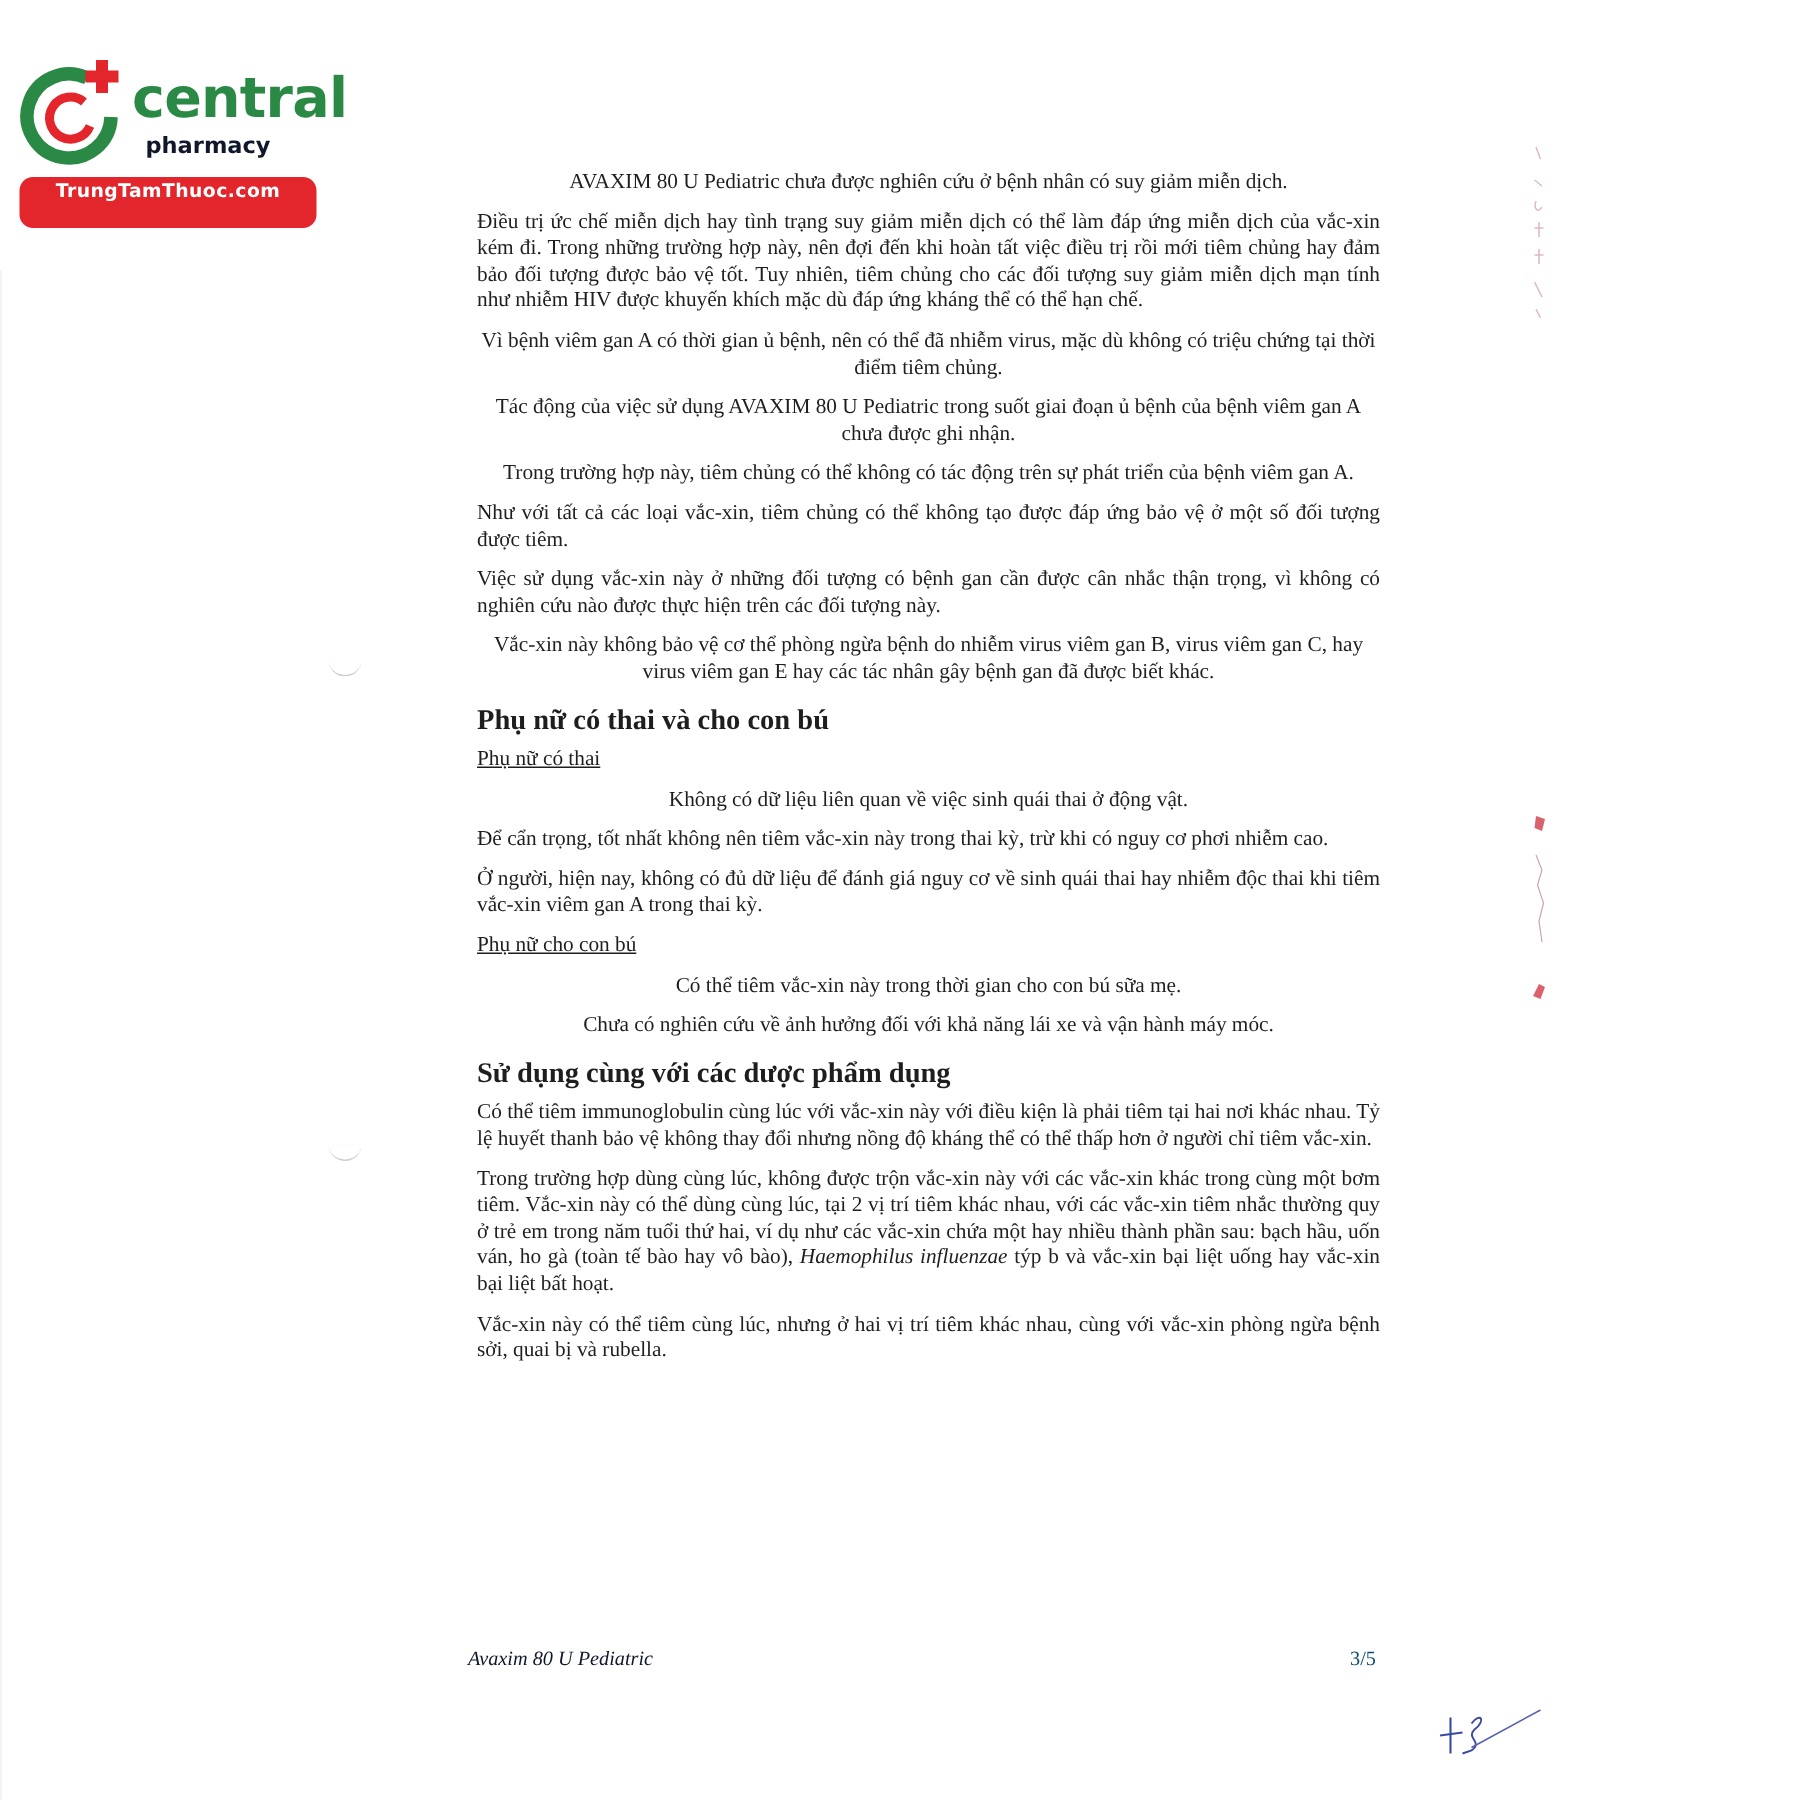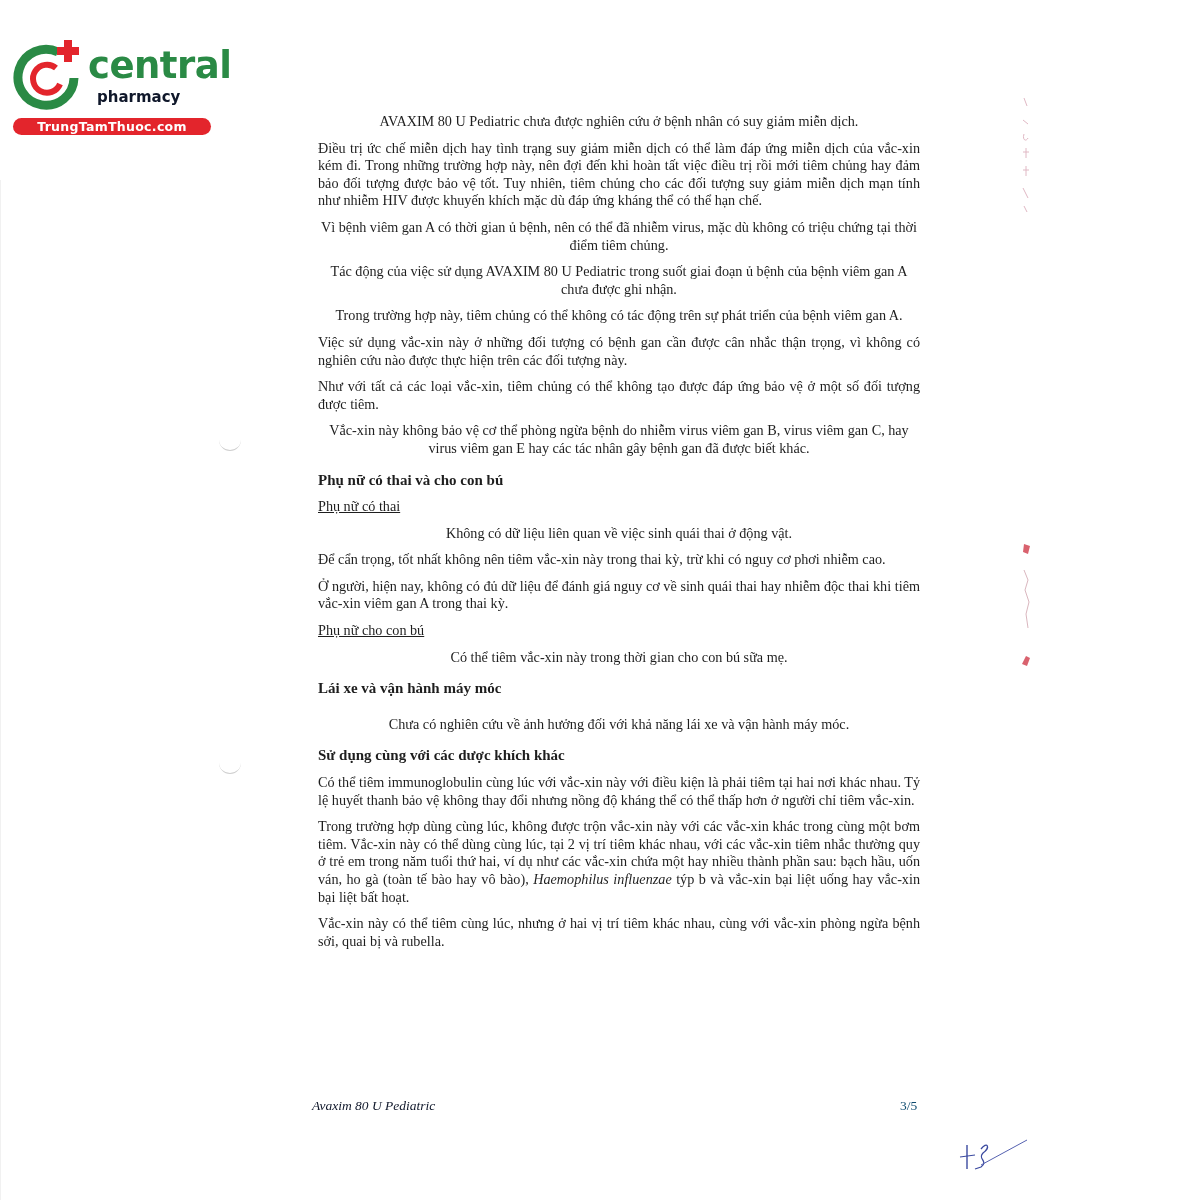--- a/index.html
+++ b/index.html
@@ -49,21 +49,21 @@
       font-weight: bold;
       font-size: 15px;
       color: #0f172a;
       line-height: 18px;
     }
     .logo-banner {
       position: absolute;
       left: 5px;
       top: 84px;
       width: 198px;
-      height: 17px;
+      height: 34px;
       background: #e3252c;
       border-radius: 9px;
       color: #ffffff;
       font-family: "DejaVu Sans", "Liberation Sans", sans-serif;
       font-weight: bold;
       font-size: 12.5px;
       line-height: 17px;
       text-align: center;
       letter-spacing: 0.3px;
     }
@@ -77,21 +77,21 @@
       font-size: 14.2px;
       line-height: 17.6px;
     }
     .content p {
       margin: 0 0 9px 0;
       text-align: justify;
     }
     .content p.left { text-align: center; }
     .content h3 {
       margin: 14px 0 9px 0;
-      font-size: 15px;
+      font-size: 19px;
       font-weight: bold;
       line-height: 17.6px;
     }
     .content .subhead {
       margin: 0 0 9px 0;
       text-decoration: underline;
     }
     .content .gap-after { margin-bottom: 18px; }
     .content em { font-style: italic; }
 
@@ -154,36 +154,35 @@
   <div class="logo-sub">pharmacy</div>
   <div class="logo-banner">TrungTamThuoc.com</div>
 </div>
 
 <div class="content">
   <p class="left">AVAXIM 80 U Pediatric chưa được nghiên cứu ở bệnh nhân có suy giảm miễn dịch.</p>
   <p>Điều trị ức chế miễn dịch hay tình trạng suy giảm miễn dịch có thể làm đáp ứng miễn dịch của vắc-xin kém đi. Trong những trường hợp này, nên đợi đến khi hoàn tất việc điều trị rồi mới tiêm chủng hay đảm bảo đối tượng được bảo vệ tốt. Tuy nhiên, tiêm chủng cho các đối tượng suy giảm miễn dịch mạn tính như nhiễm HIV được khuyến khích mặc dù đáp ứng kháng thể có thể hạn chế.</p>
   <p class="left">Vì bệnh viêm gan A có thời gian ủ bệnh, nên có thể đã nhiễm virus, mặc dù không có triệu chứng tại thời điểm tiêm chủng.</p>
   <p class="left">Tác động của việc sử dụng AVAXIM 80 U Pediatric trong suốt giai đoạn ủ bệnh của bệnh viêm gan A chưa được ghi nhận.</p>
   <p class="left">Trong trường hợp này, tiêm chủng có thể không có tác động trên sự phát triển của bệnh viêm gan A.</p>
+  <p>Như với tất cả các loại vắc-xin, tiêm chủng có thể không tạo được đáp ứng bảo vệ ở một số đối tượng được tiêm.</p>
   <p>Việc sử dụng vắc-xin này ở những đối tượng có bệnh gan cần được cân nhắc thận trọng, vì không có nghiên cứu nào được thực hiện trên các đối tượng này.</p>
-  <p>Như với tất cả các loại vắc-xin, tiêm chủng có thể không tạo được đáp ứng bảo vệ ở một số đối tượng được tiêm.</p>
   <p class="left">Vắc-xin này không bảo vệ cơ thể phòng ngừa bệnh do nhiễm virus viêm gan B, virus viêm gan C, hay virus viêm gan E hay các tác nhân gây bệnh gan đã được biết khác.</p>
 
   <h3>Phụ nữ có thai và cho con bú</h3>
   <div class="subhead">Phụ nữ có thai</div>
   <p class="left">Không có dữ liệu liên quan về việc sinh quái thai ở động vật.</p>
   <p>Để cẩn trọng, tốt nhất không nên tiêm vắc-xin này trong thai kỳ, trừ khi có nguy cơ phơi nhiễm cao.</p>
   <p>Ở người, hiện nay, không có đủ dữ liệu để đánh giá nguy cơ về sinh quái thai hay nhiễm độc thai khi tiêm vắc-xin viêm gan A trong thai kỳ.</p>
   <div class="subhead">Phụ nữ cho con bú</div>
   <p class="left">Có thể tiêm vắc-xin này trong thời gian cho con bú sữa mẹ.</p>
 
-  <h3 class="gap-after">Lái xe và vận hành máy móc</h3>
   <p class="left">Chưa có nghiên cứu về ảnh hưởng đối với khả năng lái xe và vận hành máy móc.</p>
 
-  <h3>Sử dụng cùng với các dược khích khác</h3>
+  <h3>Sử dụng cùng với các dược phẩm dụng</h3>
   <p>Có thể tiêm immunoglobulin cùng lúc với vắc-xin này với điều kiện là phải tiêm tại hai nơi khác nhau. Tỷ lệ huyết thanh bảo vệ không thay đổi nhưng nồng độ kháng thể có thể thấp hơn ở người chỉ tiêm vắc-xin.</p>
   <p><span>Trong trường hợp dùng cùng lúc, không được trộn vắc-xin này với các vắc-xin khác trong cùng một bơm tiêm. Vắc-xin này có thể dùng cùng lúc, tại 2 vị trí tiêm khác nhau, với các vắc-xin tiêm nhắc thường quy ở trẻ em trong năm tuổi thứ hai, ví dụ như các vắc-xin chứa một hay nhiều thành phần sau: bạch hầu, uốn ván, ho gà (toàn tế bào hay vô bào), </span><em>Haemophilus influenzae</em><span> týp b và vắc-xin bại liệt uống hay vắc-xin bại liệt bất hoạt.</span></p>
   <p>Vắc-xin này có thể tiêm cùng lúc, nhưng ở hai vị trí tiêm khác nhau, cùng với vắc-xin phòng ngừa bệnh sởi, quai bị và rubella.</p>
 </div>
 
 <div class="footer-title">Avaxim 80 U Pediatric</div>
 <div class="footer-page">3/5</div>
 
 <svg class="signature" viewBox="0 0 80 40">
   <path d="M 12 10 L 12 34" stroke="#3b4aa0" stroke-width="1.4" fill="none"></path>

